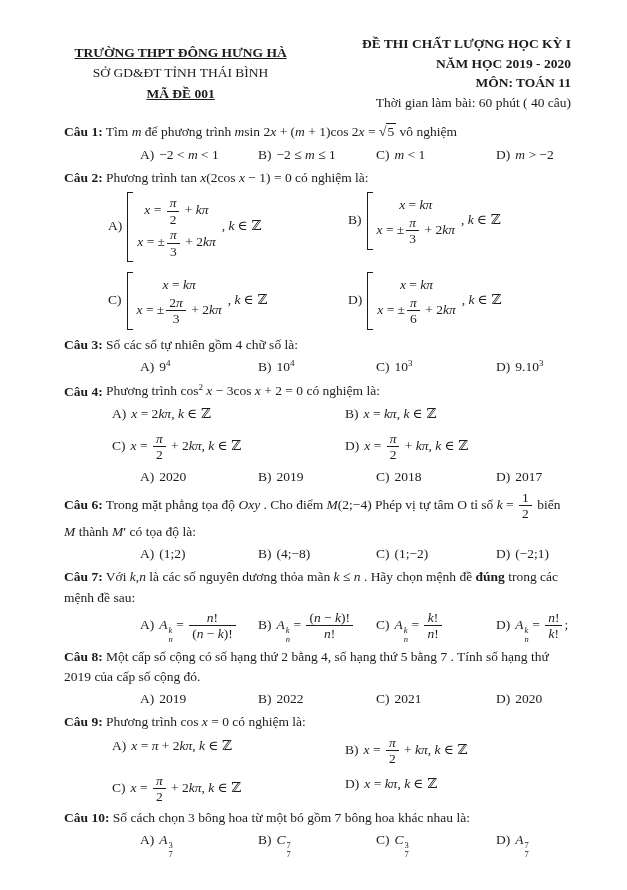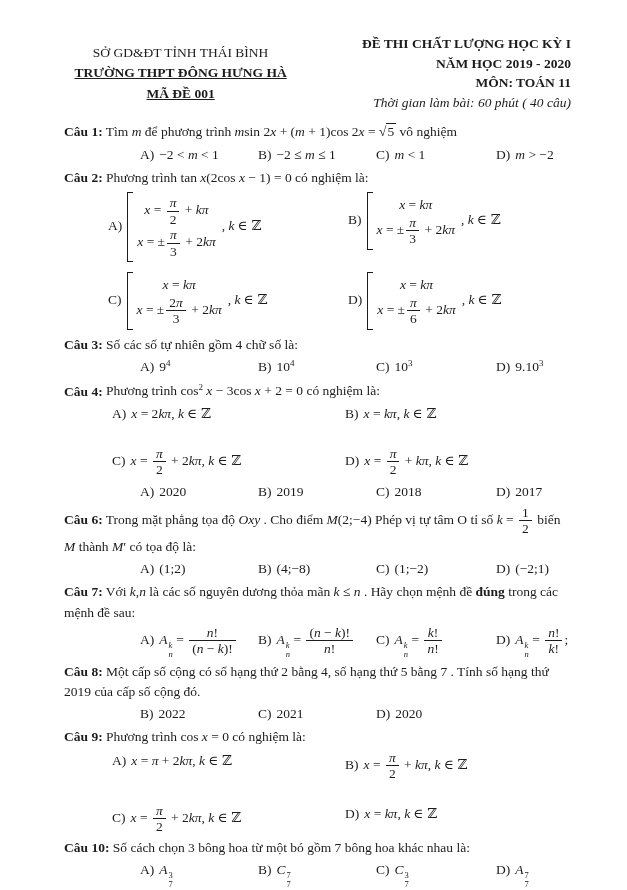--- a/index.html
+++ b/index.html
@@ -8,28 +8,28 @@
     font-family:"Liberation Serif","DejaVu Serif",serif;
     font-size:13.5px;color:#1c1c1c;line-height:1.5;
   }
   .page{padding:34px 56px 18px 64px;box-sizing:border-box;}
   
   .hdr{display:flex;margin-bottom:10px;}
   .hdr-left{width:46%;text-align:center;line-height:1.5;padding-top:9px;}
   .hdr-right{width:54%;text-align:right;line-height:1.45;}
   .b{font-weight:bold;}
   .u{text-decoration:underline;}
-  .it{font-style:italic;}
+  .it{}
   .hline{display:block;}
   
   .q{margin-bottom:2px;}
   .stem{margin:2px 0 1px 0;}
   .qlabel{font-weight:bold;}
   .opts4{display:grid;grid-template-columns:118px 118px 120px auto;margin-left:76px;padding:1px 0;}
-  .opts2{display:grid;grid-template-columns:233px auto;margin-left:48px;padding:1px 0;row-gap:21px;}
+  .opts2{display:grid;grid-template-columns:233px auto;margin-left:48px;padding:1px 0;row-gap:6px;}
   .opts2c{display:grid;grid-template-columns:240px auto;margin-left:44px;padding:3px 0;row-gap:10px;}
   .opt{white-space:nowrap;}
   .okey{margin-right:5px;}
   
   .frac{display:inline-flex;flex-direction:column;text-align:center;vertical-align:middle;margin:0 2px;line-height:1.15;}
   .frac .num{border-bottom:1px solid #1c1c1c;padding:0 3px;}
   .frac .den{padding:0 3px;}
   .sqrt{white-space:nowrap;}
   .sqrt::before{content:"√";}
   .sqrt .rad{border-top:1px solid #1c1c1c;padding:0 2px 0 1px;}
@@ -40,22 +40,22 @@
   .bb{font-family:"DejaVu Serif","DejaVu Sans",serif;}
   sup{font-size:9px;}
 </style>
 </head>
 <body>
 
 <div class="page">
 
   <div class="hdr">
     <div class="hdr-left">
+      <span class="hline b u">TRƯỜNG THPT ĐÔNG HƯNG HÀ</span>
       <span class="hline">SỞ GD&amp;ĐT TỈNH THÁI BÌNH</span>
-      <span class="hline b u">TRƯỜNG THPT ĐÔNG HƯNG HÀ</span>
       <span class="hline b u">MÃ ĐỀ 001</span>
     </div>
     <div class="hdr-right">
       <span class="hline b">ĐỀ THI CHẤT LƯỢNG HỌC KỲ I</span>
       <span class="hline b">NĂM HỌC 2019 - 2020</span>
       <span class="hline b">MÔN: TOÁN 11</span>
       <span class="hline it">Thời gian làm bài: 60 phút ( 40 câu)</span>
     </div>
   </div>
 
@@ -184,20 +184,21 @@
             </span> = <span class="frac">
               <span class="num"><i>n</i>!</span>
               <span class="den"><i>k</i>!</span>
             </span>;</span></span>
     </div>
   </div>
 
   <div class="q">
     <p class="stem"><span class="qlabel">Câu 8:</span> <span>Một cấp số cộng có số hạng thứ 2 bằng 4, số hạng thứ 5 bằng 7 . Tính số hạng thứ 2019 của cấp số cộng đó.</span></p>
     <div class="opts4">
+      <span class="opt"><span class="okey">A)</span><span>2019</span></span>
       <span class="opt"><span class="okey">B)</span><span>2022</span></span>
       <span class="opt"><span class="okey">C)</span><span>2021</span></span>
       <span class="opt"><span class="okey">D)</span><span>2020</span></span>
     </div>
   </div>
 
   <div class="q">
     <p class="stem"><span class="qlabel">Câu 9:</span> <span>Phương trình cos <i>x</i> = 0 có nghiệm là:</span></p>
     <div class="opts2">
       <span class="opt"><span class="okey">A)</span><span><i>x</i> = <i>π</i> + 2<i>kπ</i>, <i>k</i> ∈ <span class="bb">ℤ</span></span></span>

